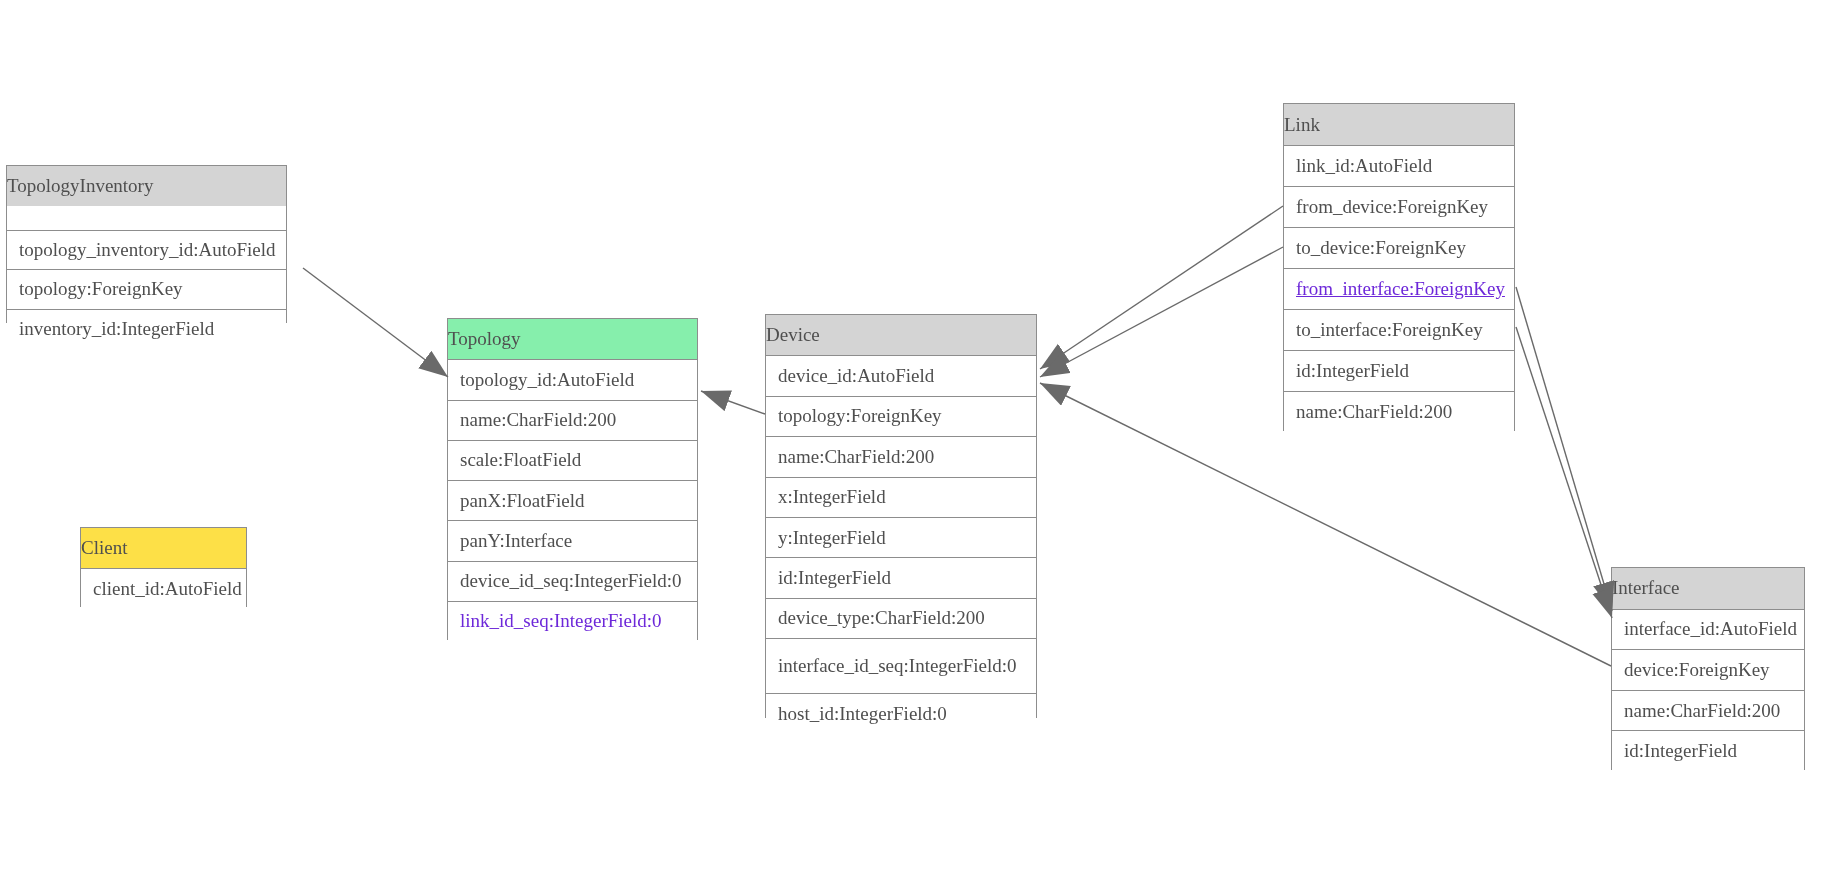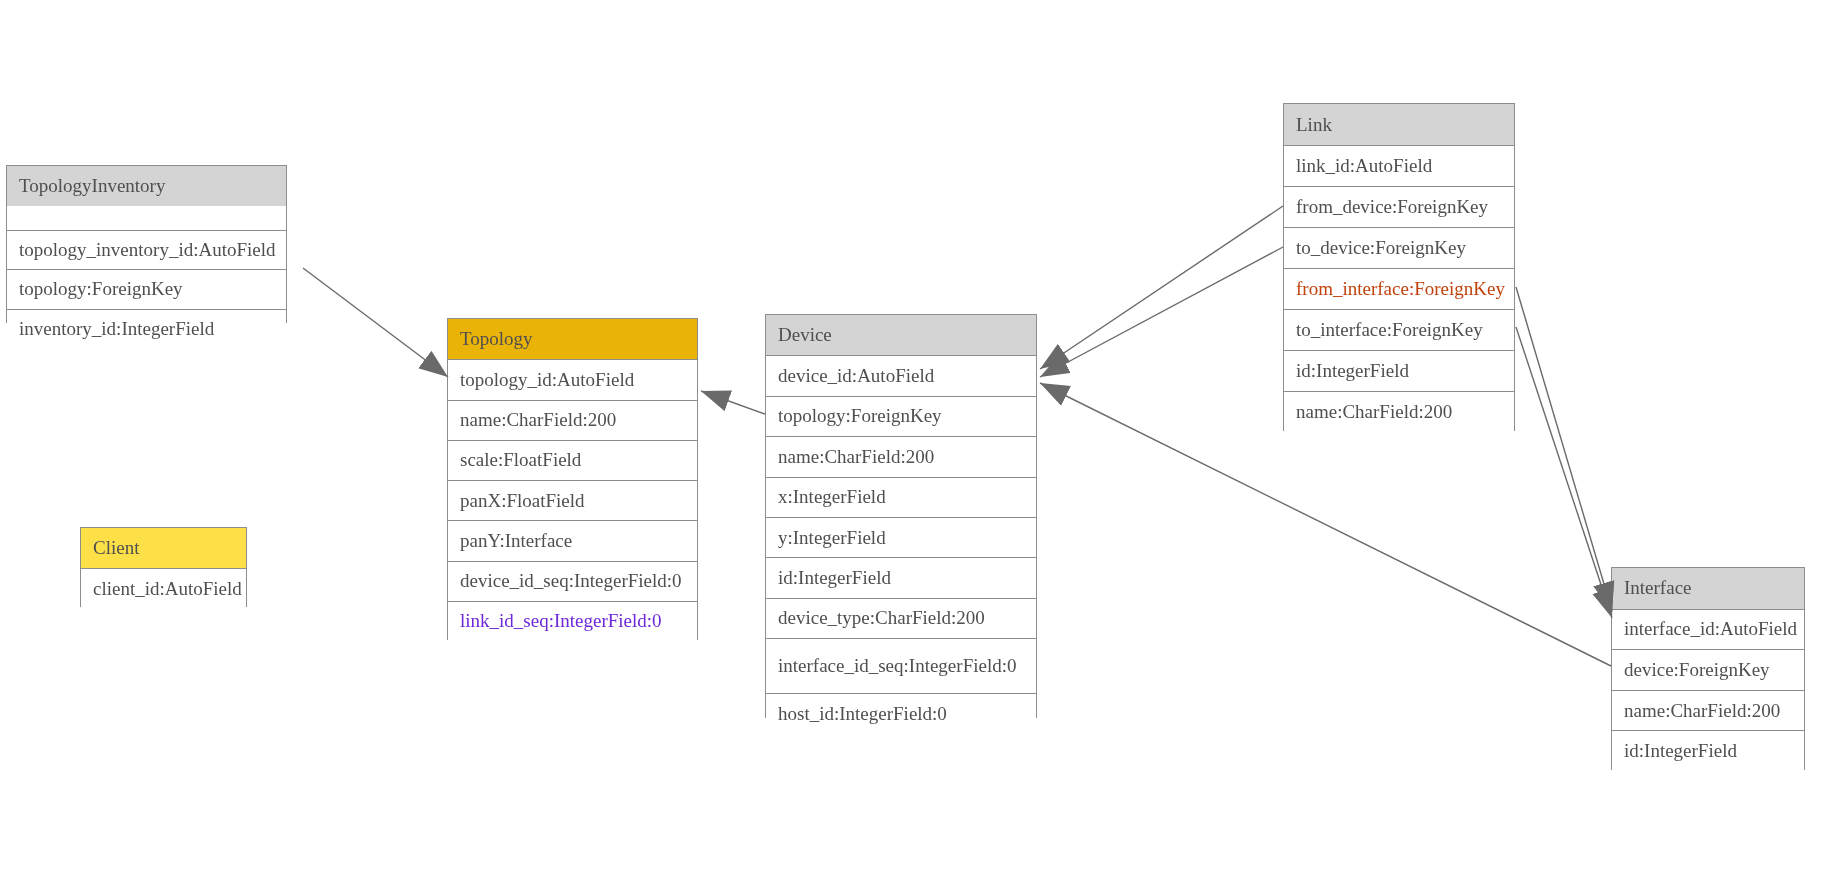--- a/index.html
+++ b/index.html
@@ -32,21 +32,20 @@
     position: absolute;
     box-sizing: border-box;
     border: 1.5px solid #8d8d8d;
     background: #ffffff;
   }
   .entity-header {
     display: flex;
     align-items: center;
     box-sizing: border-box;
     background: #d4d4d4;
-    padding-left: 12px;
     font-size: 19px;
     color: #4f4f4f;
     white-space: nowrap;
   }
   .entity-row {
     display: flex;
     align-items: center;
     box-sizing: border-box;
     border-top: 1.5px solid #8d8d8d;
     background: #ffffff;
@@ -83,21 +82,21 @@
           <span style="color: rgb(79, 79, 79);">topology_inventory_id:AutoField</span>
         </div>
         <div class="entity-row" style="height: 39.5px; border-top-color: rgb(141, 141, 141);">
           <span style="color: rgb(79, 79, 79);">topology:ForeignKey</span>
         </div>
         <div class="entity-row" style="height: 39.5px; border-top-color: rgb(141, 141, 141);">
           <span style="color: rgb(79, 79, 79);">inventory_id:IntegerField</span>
         </div>
       </div>
       <div class="entity" style="left: 447px; top: 318px; width: 251px; height: 322px; border-color: rgb(141, 141, 141);">
-        <div class="entity-header" style="height: 40.25px; background: #eab308;">
+        <div class="entity-header" style="height: 40.25px; background: #86efac;">
           <span style="color: rgb(79, 79, 79);">Topology</span>
         </div>
         <div class="entity-row" style="height: 40.25px; border-top-color: rgb(141, 141, 141);">
           <span style="color: rgb(79, 79, 79);">topology_id:AutoField</span>
         </div>
         <div class="entity-row" style="height: 40.25px; border-top-color: rgb(141, 141, 141);">
           <span style="color: rgb(79, 79, 79);">name:CharField:200</span>
         </div>
         <div class="entity-row" style="height: 40.25px; border-top-color: rgb(141, 141, 141);">
           <span style="color: rgb(79, 79, 79);">scale:FloatField</span>
@@ -162,21 +161,21 @@
         <div class="entity-row" style="height: 41px; border-top-color: rgb(141, 141, 141);">
           <span style="color: rgb(79, 79, 79);">link_id:AutoField</span>
         </div>
         <div class="entity-row" style="height: 41px; border-top-color: rgb(141, 141, 141);">
           <span style="color: rgb(79, 79, 79);">from_device:ForeignKey</span>
         </div>
         <div class="entity-row" style="height: 41px; border-top-color: rgb(141, 141, 141);">
           <span style="color: rgb(79, 79, 79);">to_device:ForeignKey</span>
         </div>
         <div class="entity-row" style="height: 41px; border-top-color: rgb(141, 141, 141);">
-          <span style="color: #c2410c;">from_interface:ForeignKey</span>
+          <span style="color: #6d28d9; text-decoration: underline;">from_interface:ForeignKey</span>
         </div>
         <div class="entity-row" style="height: 41px; border-top-color: rgb(141, 141, 141);">
           <span style="color: rgb(79, 79, 79);">to_interface:ForeignKey</span>
         </div>
         <div class="entity-row" style="height: 41px; border-top-color: rgb(141, 141, 141);">
           <span style="color: rgb(79, 79, 79);">id:IntegerField</span>
         </div>
         <div class="entity-row" style="height: 41px; border-top-color: rgb(141, 141, 141);">
           <span style="color: rgb(79, 79, 79);">name:CharField:200</span>
         </div>

